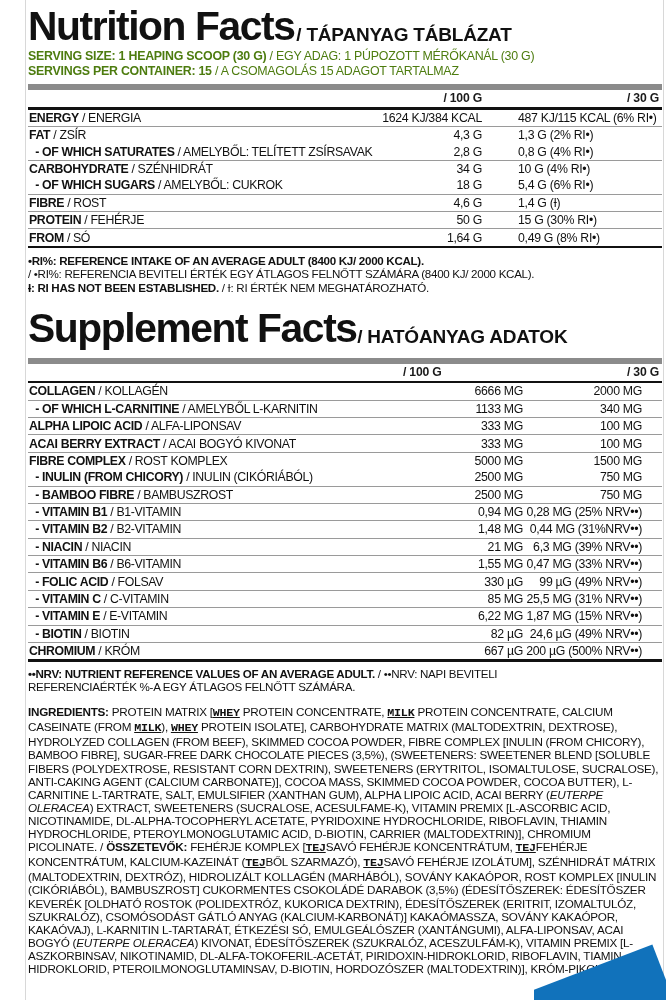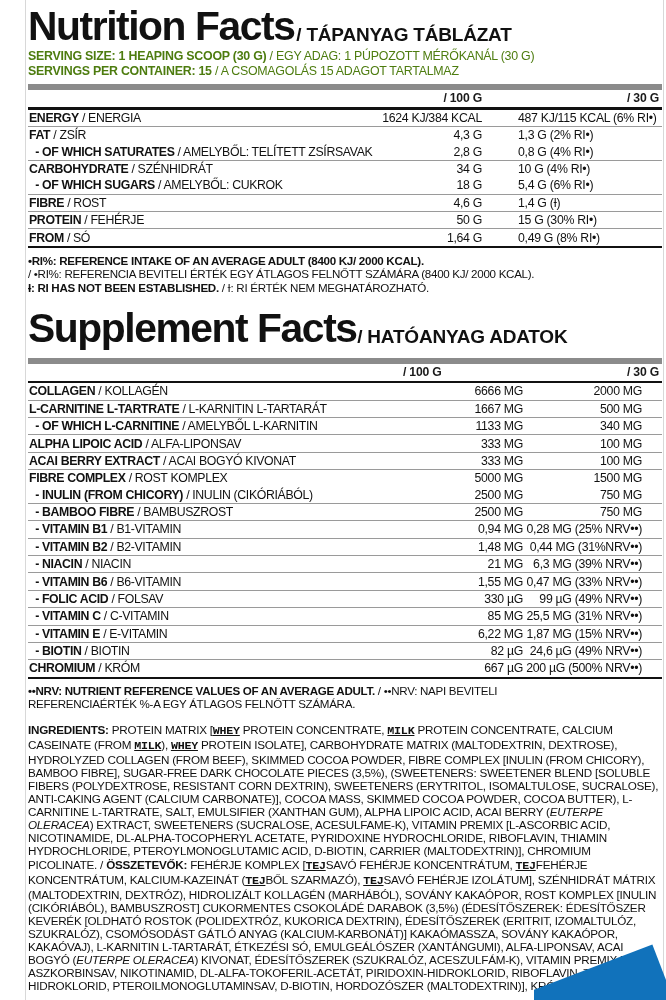--- a/index.html
+++ b/index.html
@@ -249,25 +249,20 @@
             </td>
           </tr>
         </tbody>
       <tbody id="sf-body">
           <tr class="sep">
             <td class="name"><b>COLLAGEN</b><span class="hu"> /  KOLLAGÉN</span></td>
             <td class="v v100">6666 MG</td>
             <td class="v v30">2000 MG</td>
           </tr>
           <tr class="sep">
-            <td class="name"><b>L-CARNITINE L-TARTRATE</b><span class="hu"> / L-KARNITIN L-TARTARÁT</span></td>
-            <td class="v v100">1667 MG</td>
-            <td class="v v30">500 MG</td>
-          </tr>
-          <tr class="sep">
             <td class="name"><b>&nbsp;&nbsp;- OF WHICH L-CARNITINE</b><span class="hu"> / AMELYBŐL L-KARNITIN</span></td>
             <td class="v v100">1133 MG</td>
             <td class="v v30">340 MG</td>
           </tr>
           <tr class="sep">
             <td class="name"><b>ALPHA LIPOIC ACID</b><span class="hu"> / ALFA-LIPONSAV</span></td>
             <td class="v v100">333 MG</td>
             <td class="v v30">100 MG</td>
           </tr>
           <tr class="sep">

